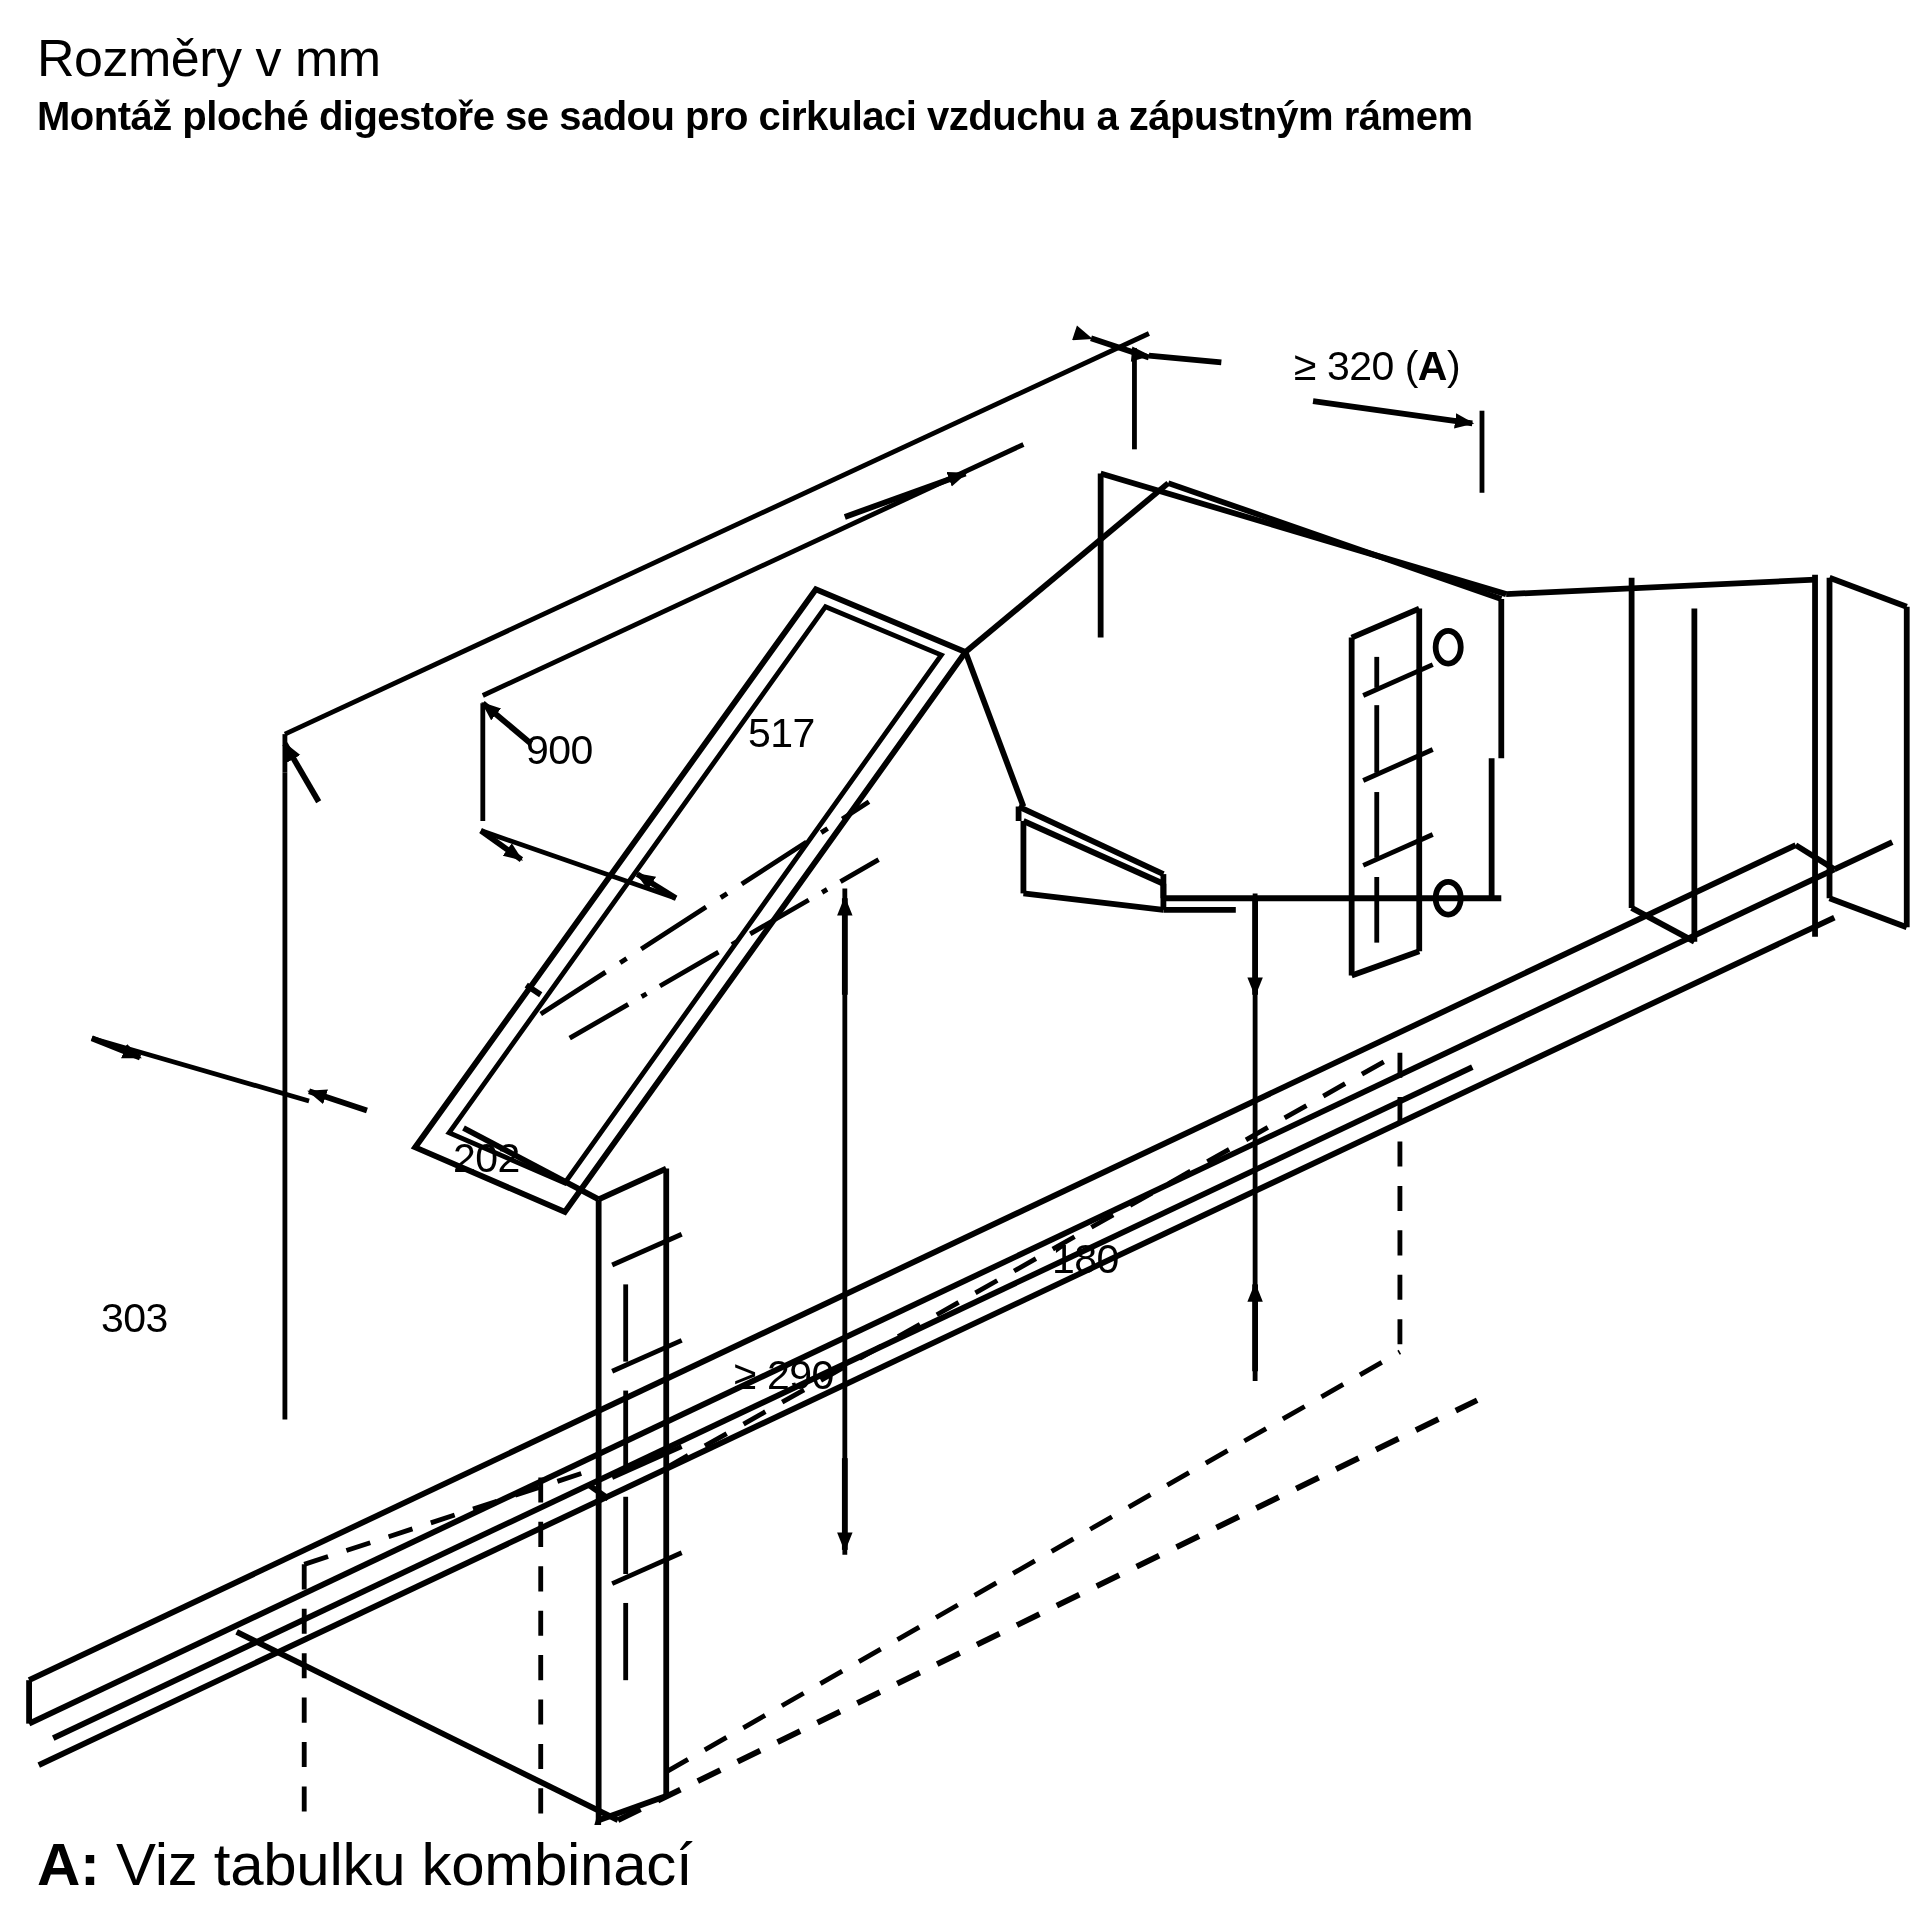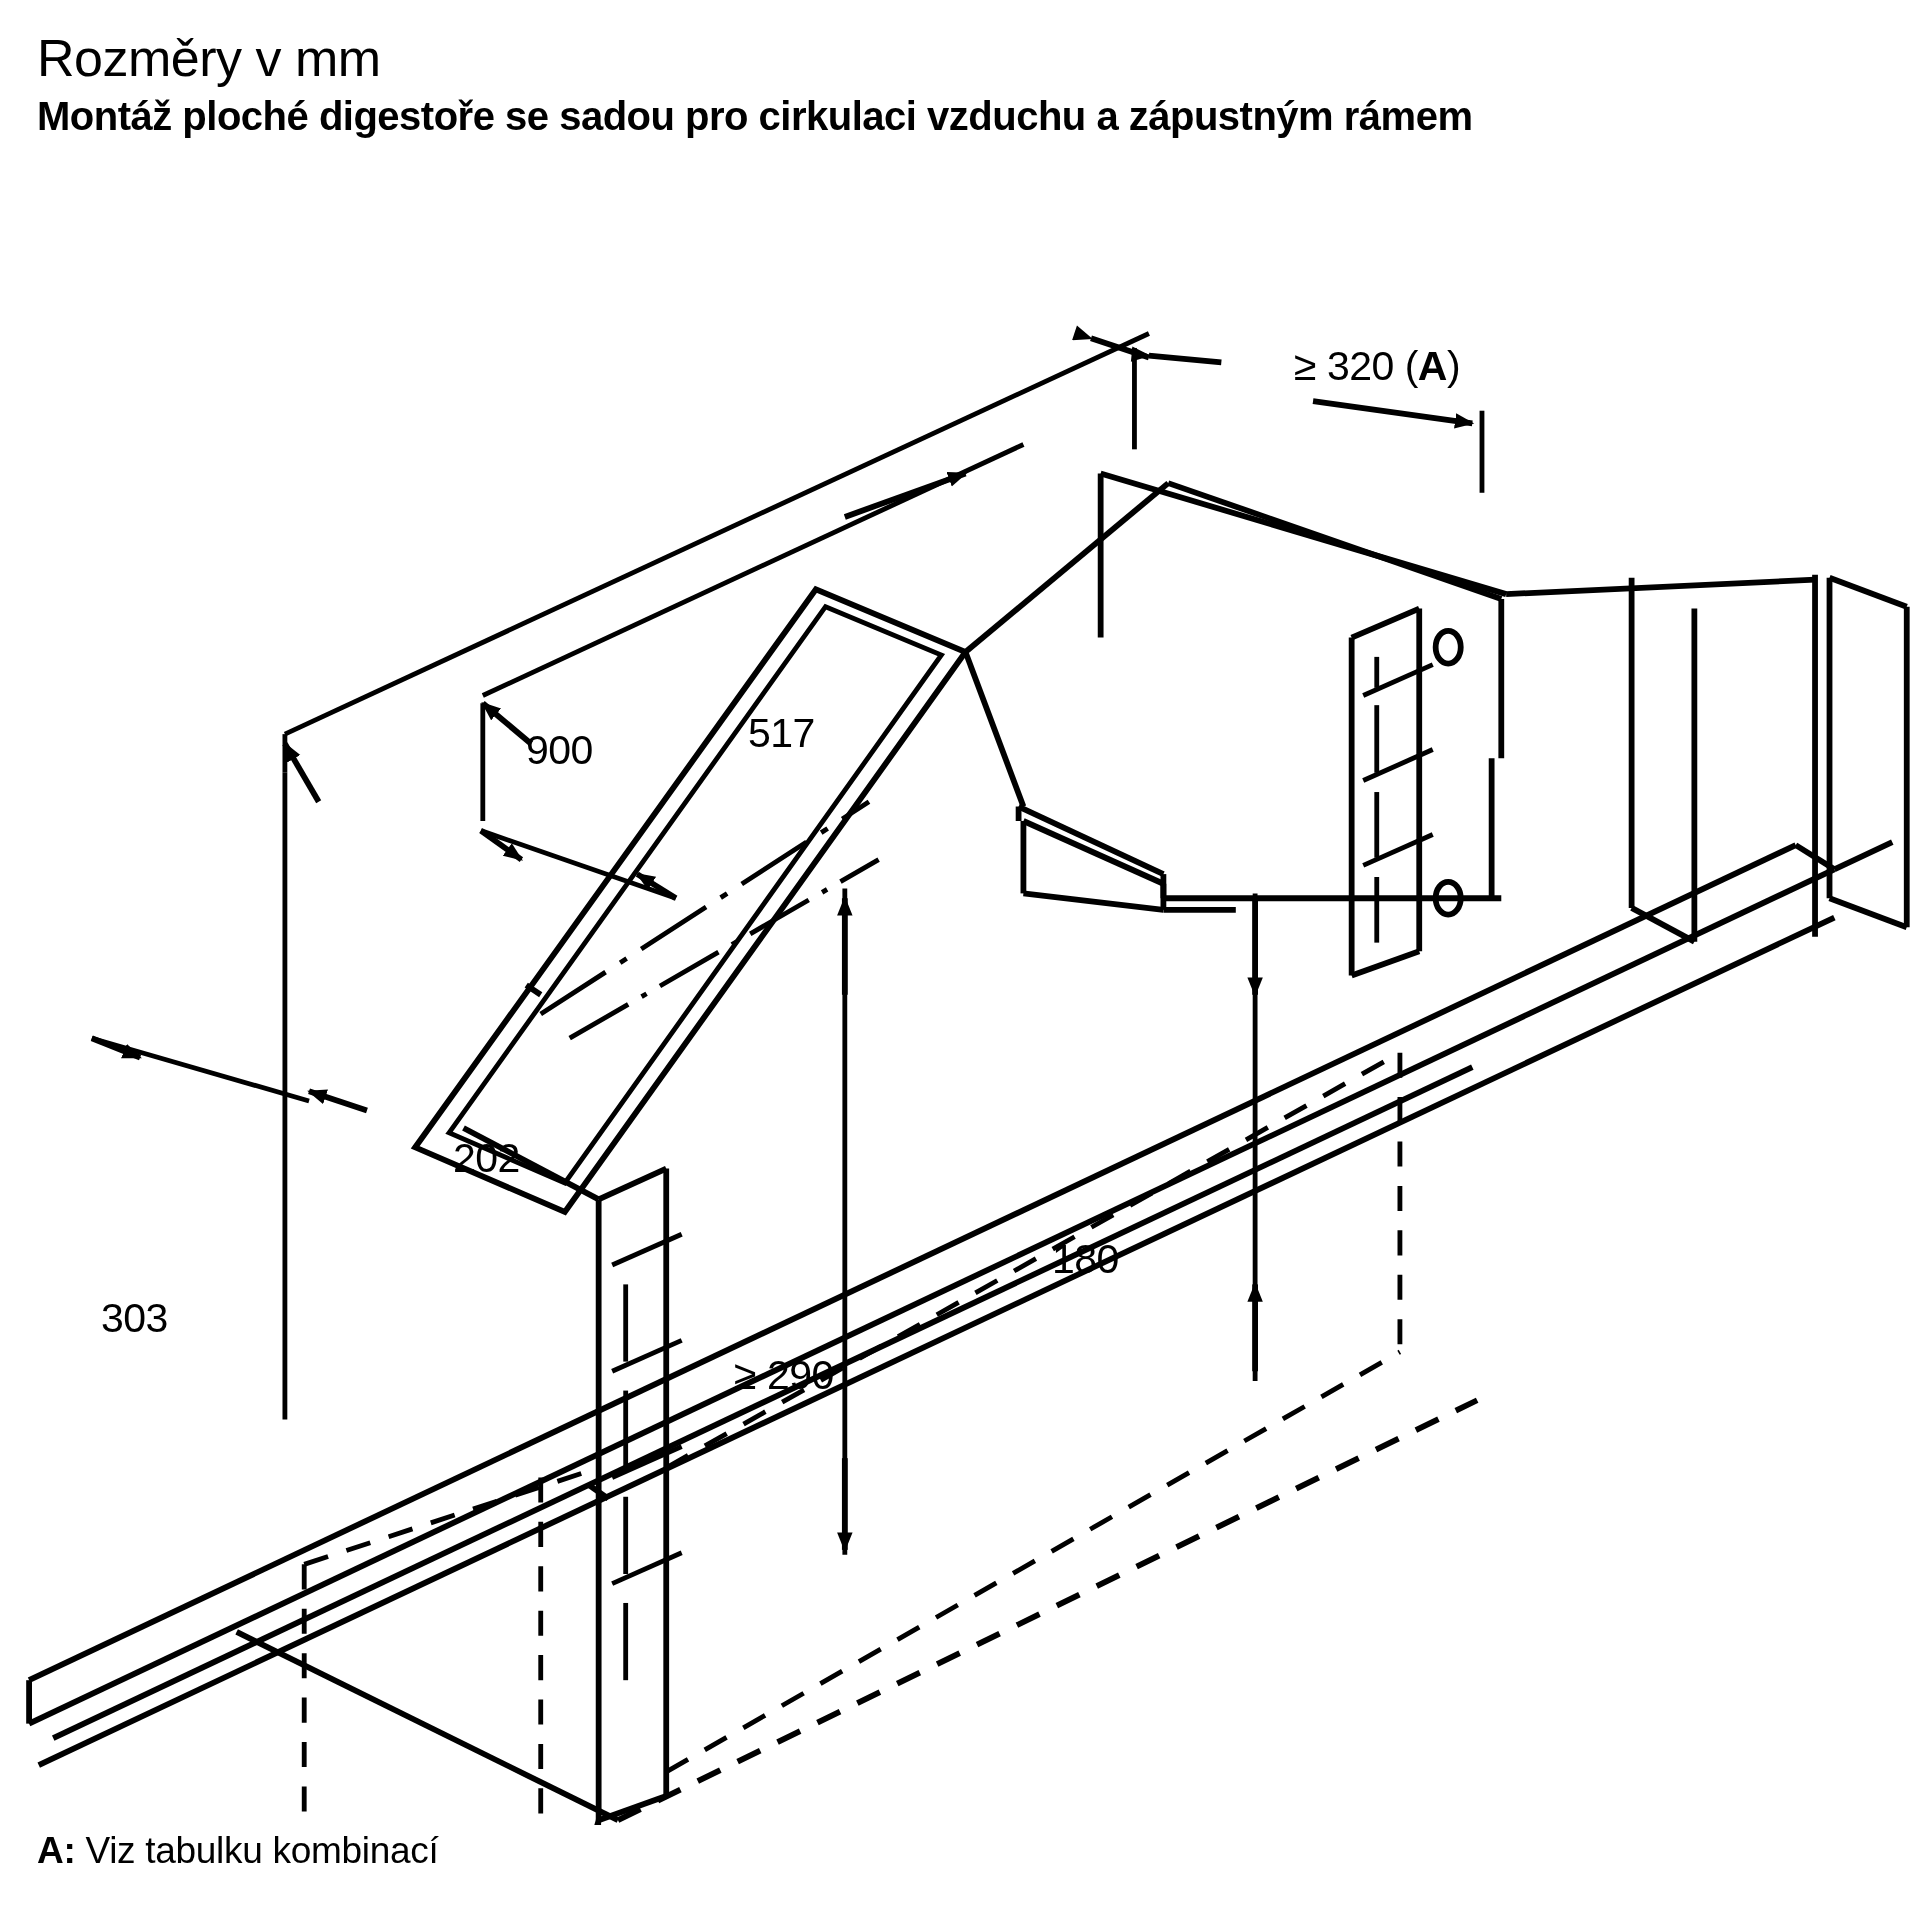--- a/index.html
+++ b/index.html
@@ -37,21 +37,21 @@
     font-size: 40px;
     font-weight: 700;
     line-height: 1.17;
     letter-spacing: -0.5px;
     margin-top: 3.9px;
   }
   .footnote {
     position: absolute;
     left: 37px;
     top: 1830px;
-    font-size: 37px;
+    font-size: 60px;
     font-weight: 400;
     letter-spacing: -0.3px;
   }
   .footnote b {
     font-weight: 700;
   }
   .drawing {
     position: absolute;
     left: 0;
     top: 319px;

